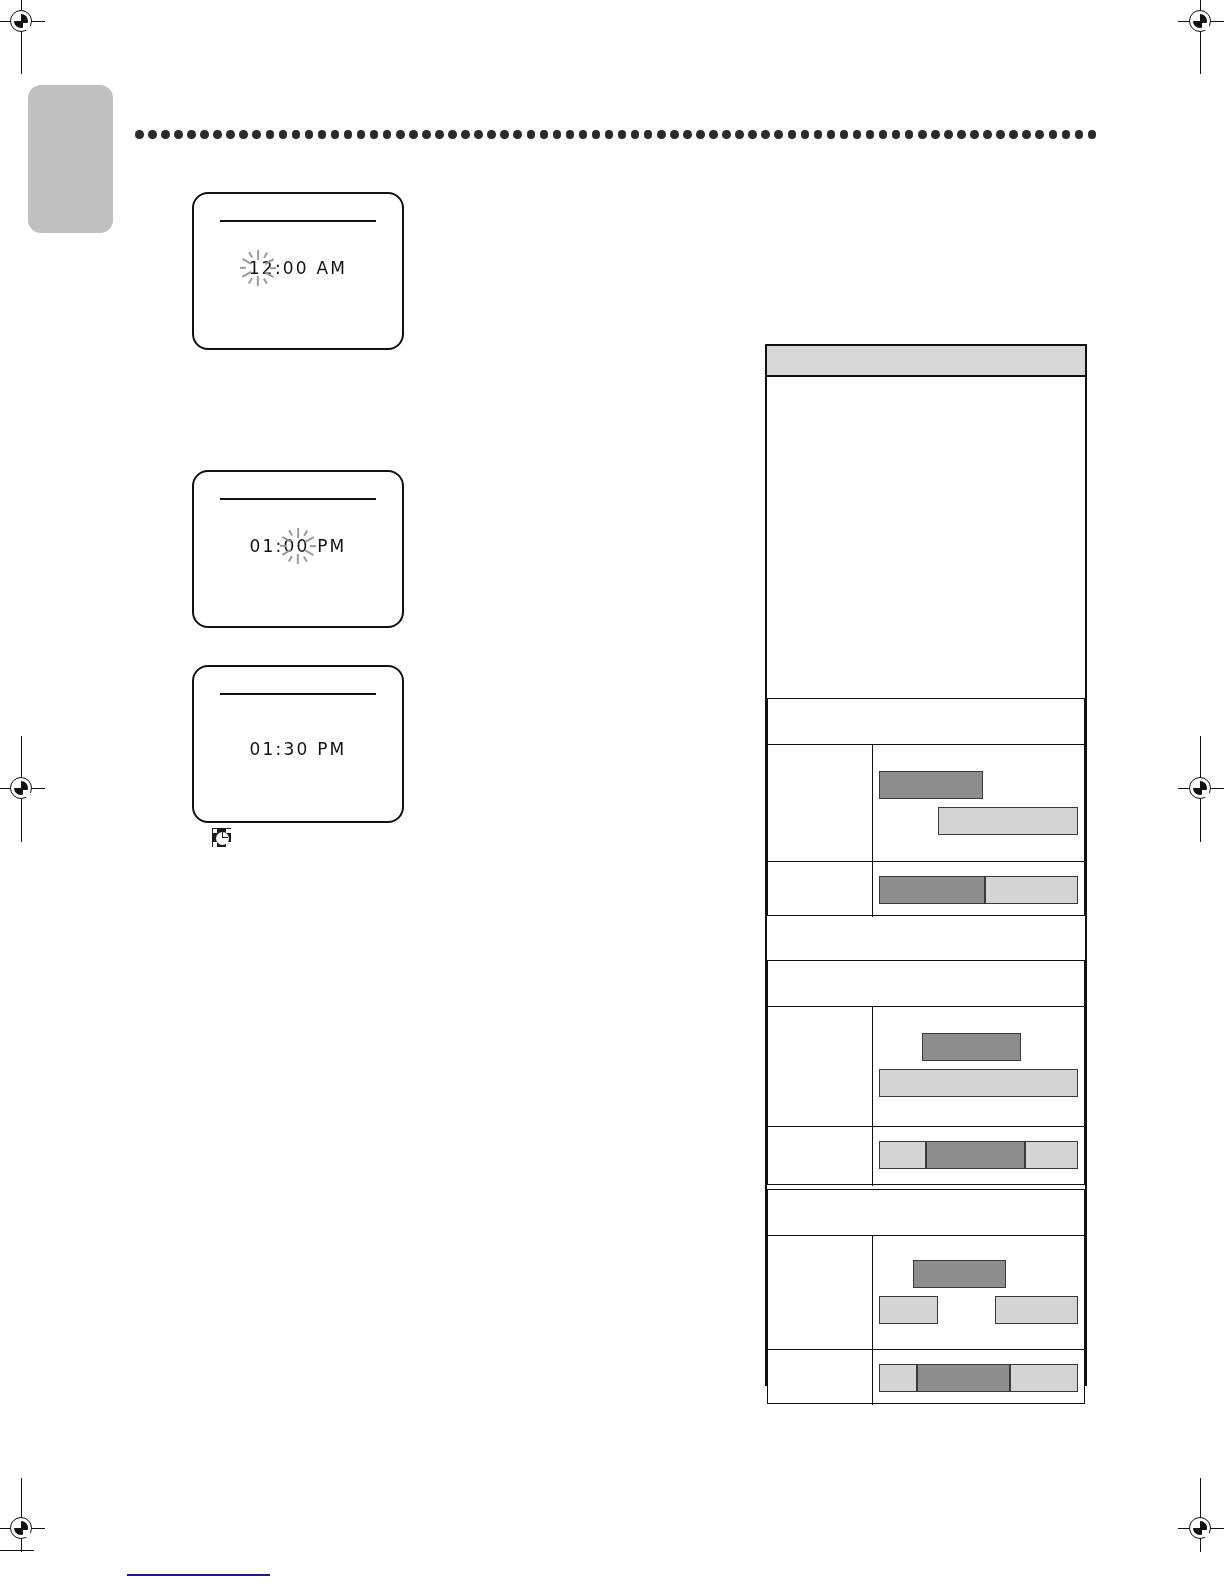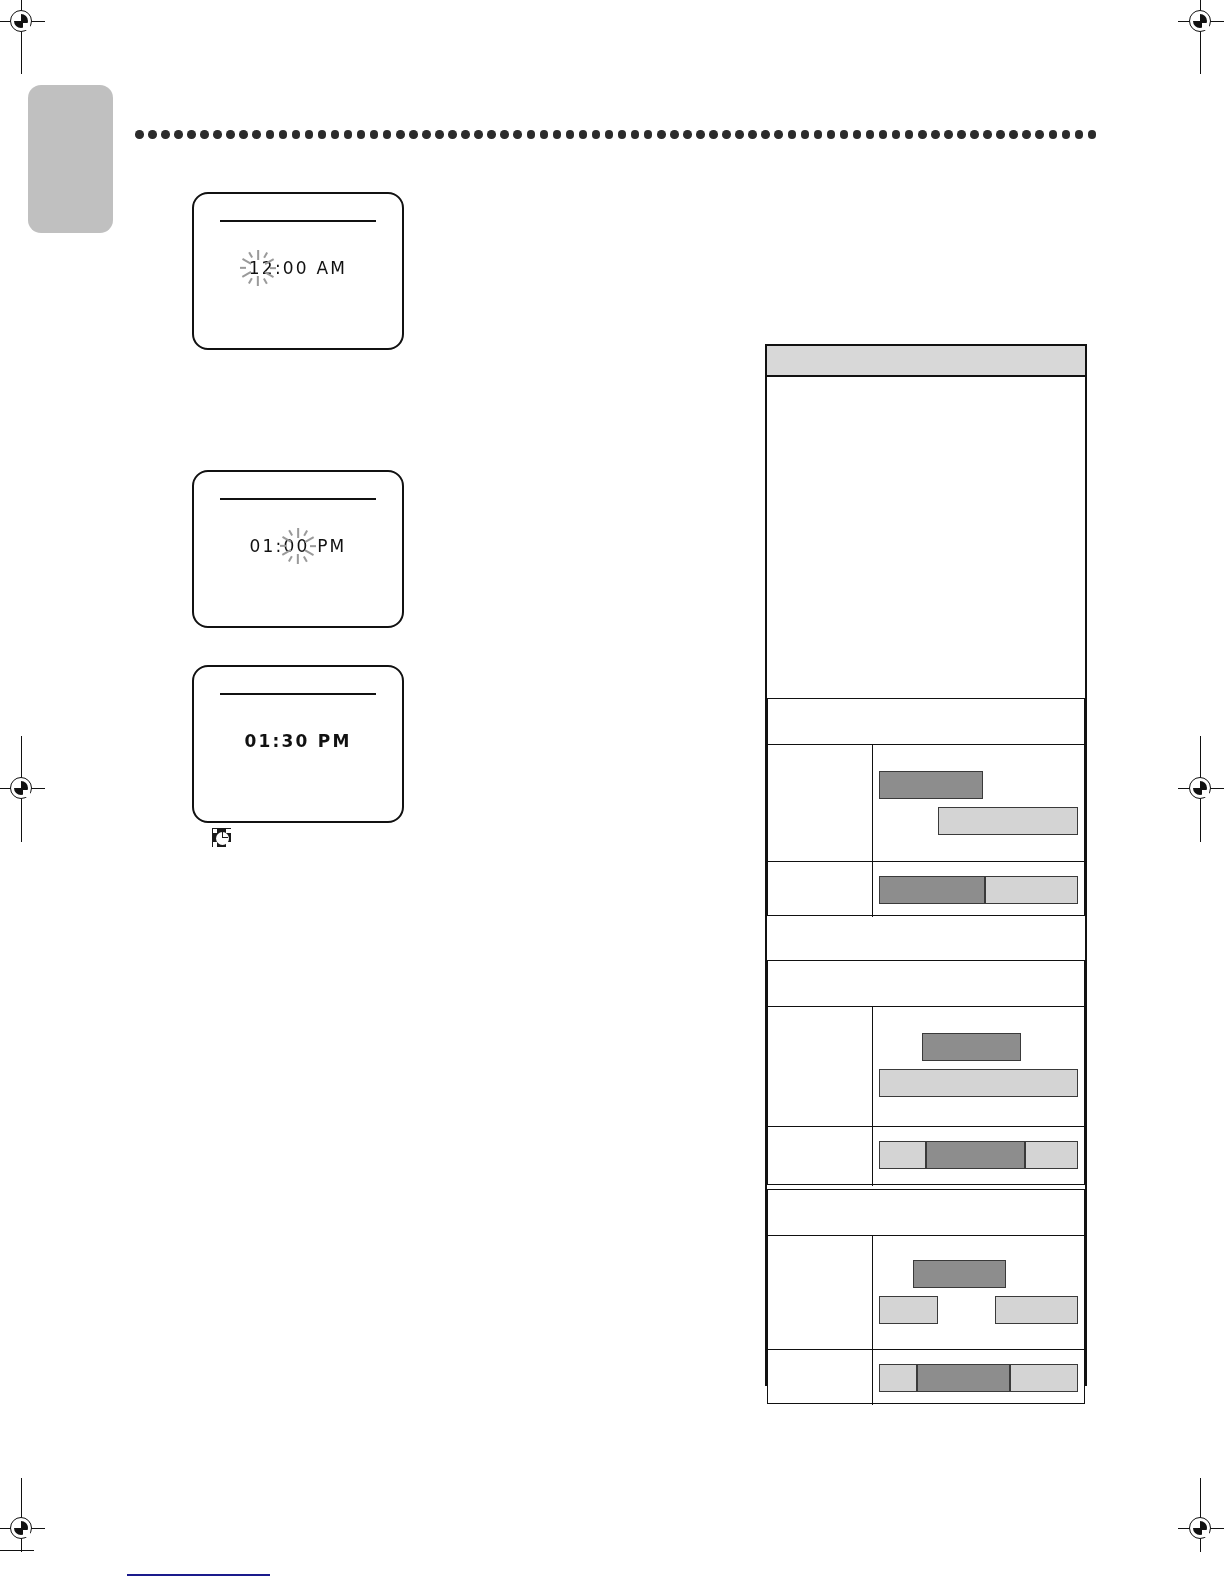--- a/index.html
+++ b/index.html
@@ -298,21 +298,21 @@
           <b style="height: 10px; transform: translate(-50%, -50%) rotate(240deg) translateY(-13px);"></b>
           <b style="height: 6px; transform: translate(-50%, -50%) rotate(270deg) translateY(-15px);"></b>
           <b style="height: 10px; transform: translate(-50%, -50%) rotate(300deg) translateY(-13px);"></b>
           <b style="height: 6px; transform: translate(-50%, -50%) rotate(330deg) translateY(-15px);"></b>
         </span>
     </div>
   </div>
 
   <div class="lcd" style="left:192px;top:665px;width:212px;height:158px;">
     <div class="toprule"></div>
-    <div class="readout" style="top:64px;font-weight:bold;">
+    <div class="readout" style="top:72px;">
       <span class="seg">01:30 PM</span>
     </div>
   </div>
 
   <div class="clock-ico" style="left:212px;top:828px;">
     <div class="dial"></div>
     <div class="hand v"></div>
     <div class="hand h"></div>
     <div class="notch" style="left:-0.5px;top:-0.5px;"></div>
     <div class="notch" style="right:-0.5px;top:-0.5px;"></div>

